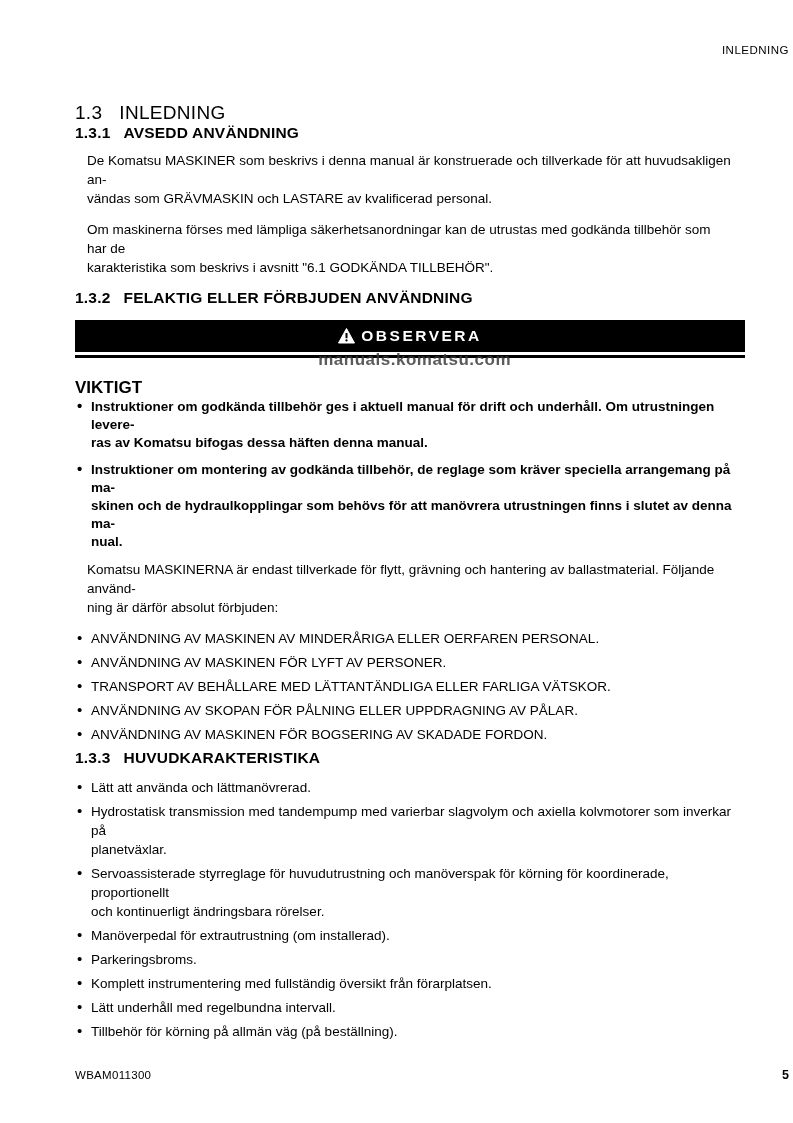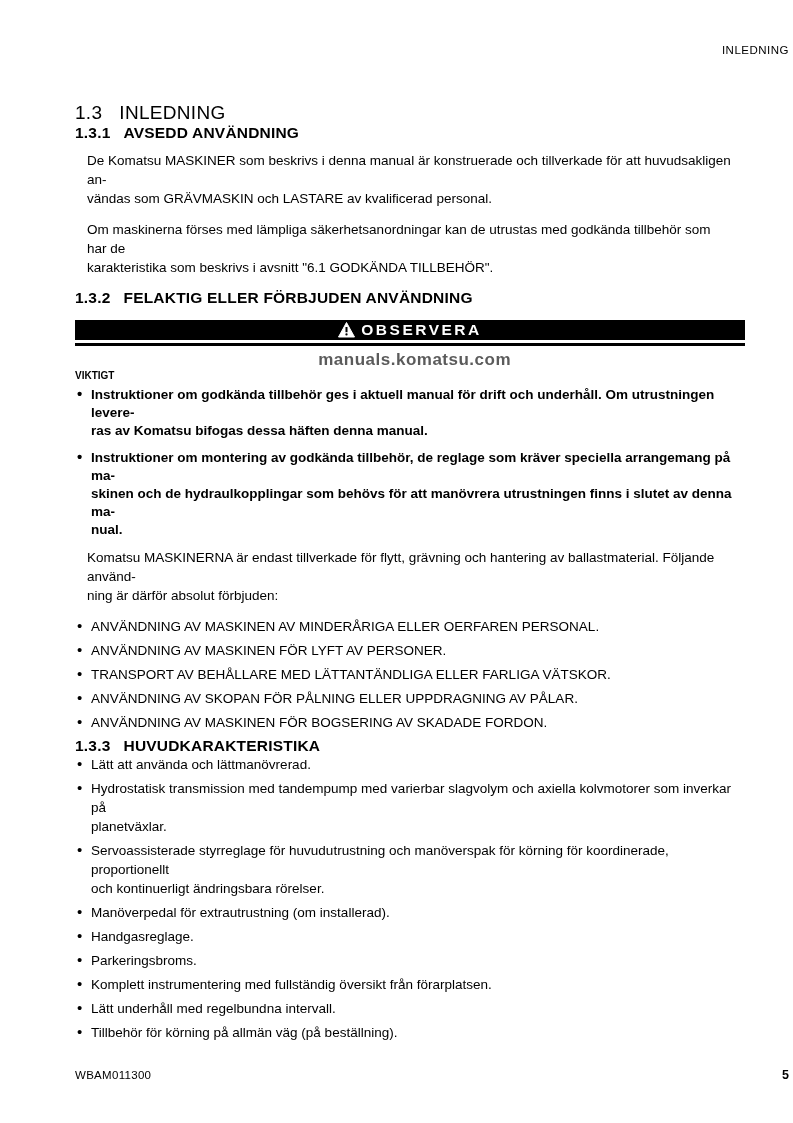--- a/index.html
+++ b/index.html
@@ -42,21 +42,21 @@
   .p1 { margin-top: 9px; }
   .p-gap { margin-top: 10px; }
 
   
   .warning-box {
     margin-top: 13px;
     border-bottom: 3px solid #000;
     padding-bottom: 3px;
   }
   .warning-banner {
-    height: 20px; background: #000;
+    height: 32px; background: #000;
     display: flex; align-items: center; justify-content: center;
     gap: 6px;
   }
   .warning-banner .w-title {
     color: #fff; font-weight: bold; font-size: 15.5px; letter-spacing: 2.5px;
   }
   .warn-icon { display: inline-flex; align-items: center; }
   .warning-body { padding-top: 7px; }
 
   ul.blist { list-style: none; margin: 0; padding: 0; }
@@ -72,26 +72,26 @@
     position: absolute; left: 2px; top: -1px;
     font-size: 15px;
   }
   ul.blist.bold li { font-weight: bold; line-height: 18px; margin-bottom: 9px; }
   ul.blist.bold li::before { font-weight: bold; }
 
   .warning-body li { margin-bottom: 0 !important; }
 
   .viktigt-label {
     margin-top: 20px;
-    font-size: 10px; font-weight: bold; line-height: 19px;
+    font-size: 17px; font-weight: bold; line-height: 19px;
   }
   .viktigt-list { margin-top: 1px !important; }
 
   .forbidden-wrap { margin-top: 11px; }
-  .char-wrap { }
+  .char-wrap { margin-top: 11px; }
 
   .watermark {
     position: absolute;
     top: 350px; left: 50%;
     transform: translateX(-52%);
     font-size: 17px; font-weight: bold;
     color: rgba(55, 55, 55, 0.82);
     letter-spacing: 0.5px;
     z-index: 4;
     pointer-events: none;
@@ -175,21 +175,20 @@
     </h2>
 
     <div class="char-wrap">
       <ul class="blist">
         <li>Lätt att använda och lättmanövrerad.</li>
         <li>Hydrostatisk transmission med tandempump med varierbar slagvolym och axiella kolvmotorer som inverkar på
 planetväxlar.</li>
         <li>Servoassisterade styrreglage för huvudutrustning och manöverspak för körning för koordinerade, proportionellt
 och kontinuerligt ändringsbara rörelser.</li>
         <li>Manöverpedal för extrautrustning (om installerad).</li>
-        <li>Handgasreglage.</li>
         <li>Parkeringsbroms.</li>
         <li>Komplett instrumentering med fullständig översikt från förarplatsen.</li>
         <li>Lätt underhåll med regelbundna intervall.</li>
         <li>Tillbehör för körning på allmän väg (på beställning).</li>
       </ul>
     </div>
 
   </div>
 
   <div class="page-footer">

